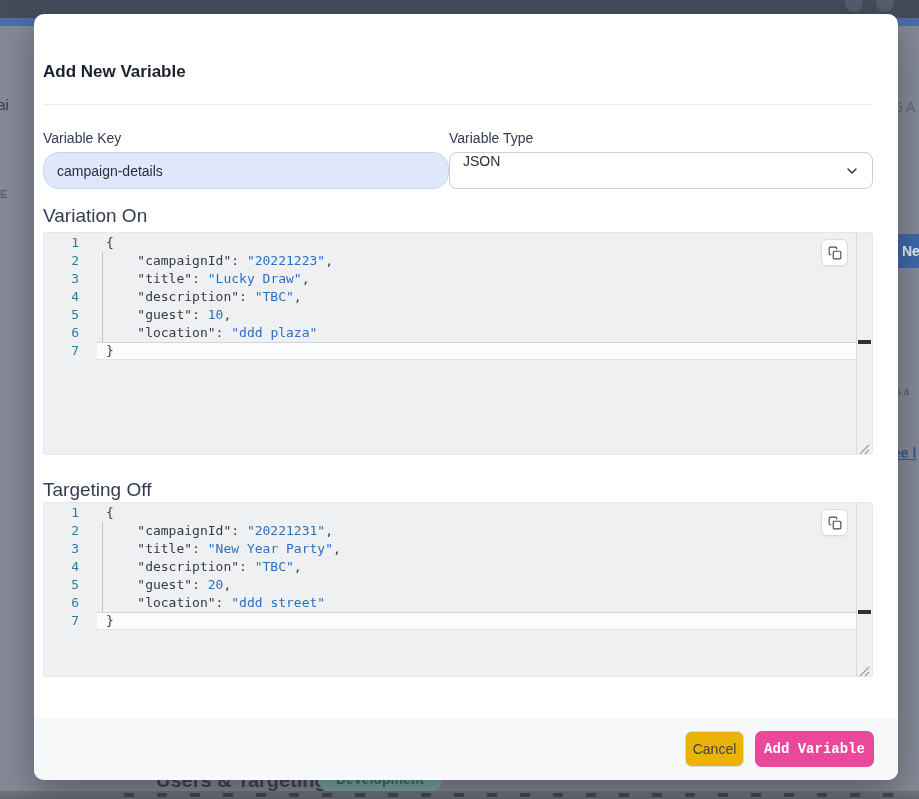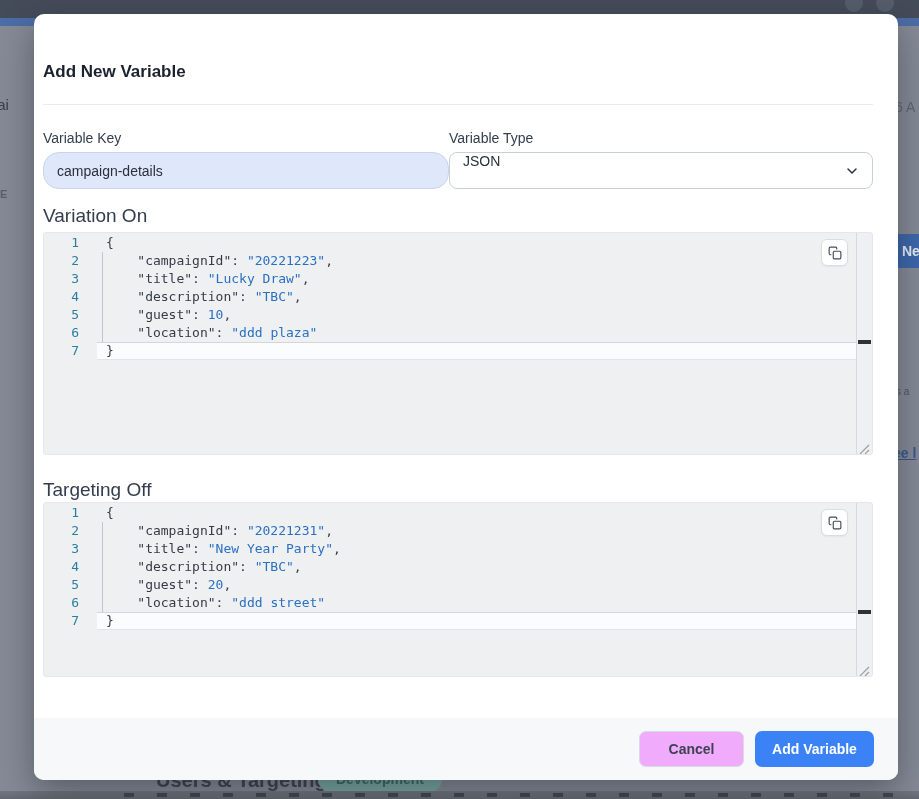--- a/index.html
+++ b/index.html
@@ -79,22 +79,22 @@
     box-shadow:0 1px 2px rgba(0,0,0,.05);
   }
   .ed-grip{position:absolute;right:2px;bottom:2px;width:11px;height:11px;cursor:nwse-resize;}
   
   .m-footer{
     position:absolute;left:0;right:0;bottom:0;height:62px;background:#f7f8f9;
     border-radius:0 0 10px 10px;display:flex;align-items:center;justify-content:flex-end;
     gap:11px;padding-right:24px;box-sizing:border-box;
   }
   .btn{height:36px;border-radius:7px;font-size:14px;font-family:"Liberation Sans",sans-serif;cursor:pointer;}
-  .btn-cancel{width:105px;background:#f0abfc;border:1px solid #d8dce0;color:#3b4350;font-weight:700;}
-  .btn-primary{width:119px;background:#3b82f6;border:none;color:#fff;font-weight:600;}
+  .btn-cancel{width:59px;background:#eab308;border:1px solid #d8dce0;color:#3b4350;font-weight:400;}
+  .btn-primary{width:119px;background:#ec4899;border:none;color:#fff;font-weight:600;font-family:Liberation Mono, monospace;}
 </style>
 </head>
 <body>
 
 <div class="bd bd-navbar">
   <div class="bd bd-circle" style="left:845px;"></div>
   <div class="bd bd-circle" style="left:876px;"></div>
 </div>
 <div class="bd bd-bluebar"></div>
 <div class="bd bd-left-text">tai</div>

